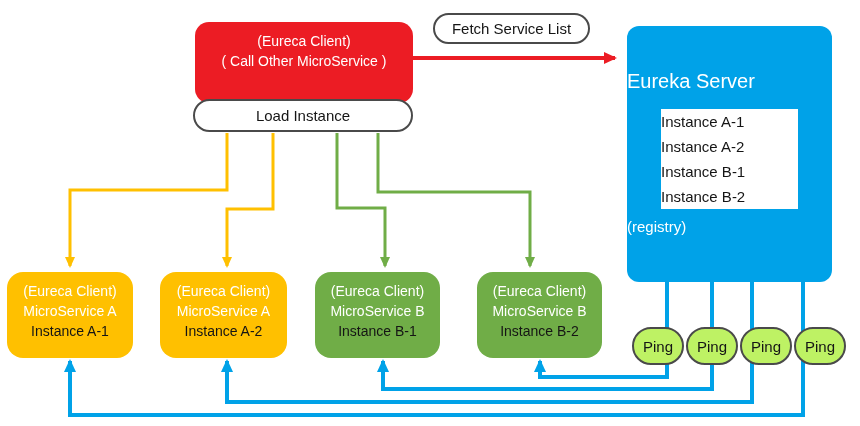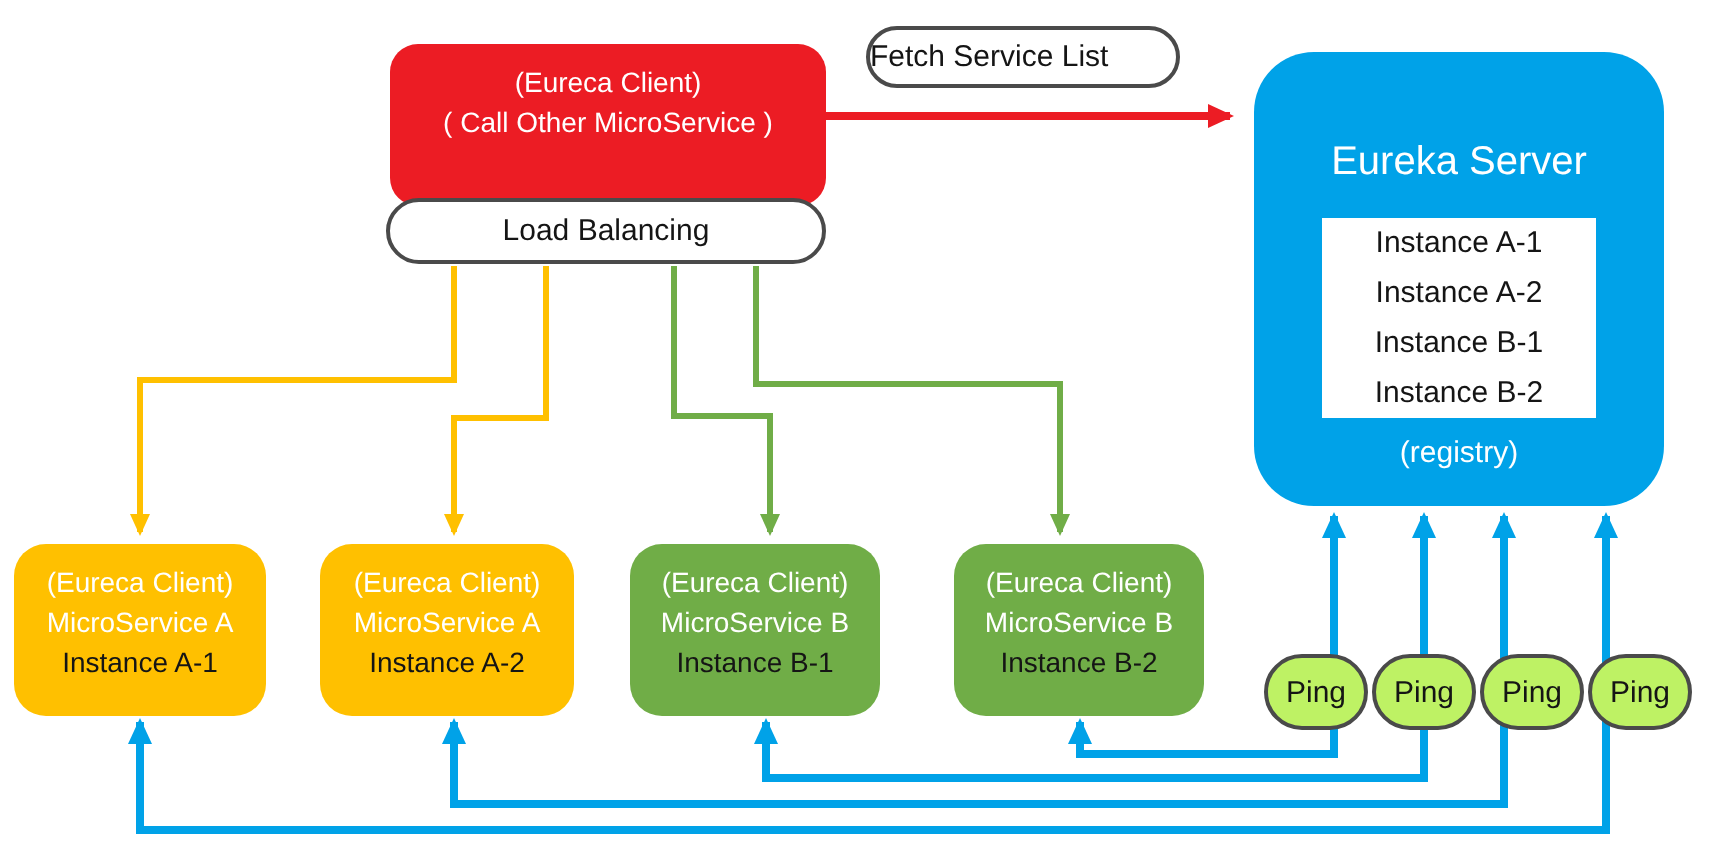--- a/index.html
+++ b/index.html
@@ -27,25 +27,25 @@
     padding-top:9px;font-size:14px;line-height:20px;
   }
   .lb-pill{
     left:193px;top:99px;width:220px;height:33px;border-radius:17px;
     background:#fff;border:2px solid var(--outline);
     display:flex;align-items:center;justify-content:center;font-size:15px;
   }
   .fetch-pill{
     left:433px;top:13px;width:157px;height:31px;border-radius:16px;
     background:#fff;border:2px solid var(--outline);
-    display:flex;align-items:center;font-size:15px;
+    display:flex;align-items:center;justify-content:center;font-size:15px;
   }
   .eureka-box{
-    left:627px;top:26px;width:205px;height:227px;border-radius:30px;
-    background:var(--cyan);color:#fff;text-align:center;
+    left:627px;top:26px;width:205px;height:256px;border-radius:12px;
+    background:var(--cyan);color:#fff;text-align:left;
   }
   .eureka-title{margin-top:44px;font-size:20px;}
   .registry-box{
     margin:16px auto 0;width:137px;height:100px;background:#fff;color:var(--ink);
     font-size:15px;line-height:25px;display:flex;flex-direction:column;justify-content:center;
   }
   .registry-label{margin-top:9px;font-size:15px;}
   .svc-box{
     top:272px;height:86px;border-radius:16px;text-align:center;color:#fff;
     padding-top:9px;font-size:14px;line-height:20px;
@@ -95,21 +95,21 @@
     <path class="w-blue" d="M383,361 L383,389 L712,389 L712,258" marker-start="url(#ah-blue)" marker-end="url(#ah-blue)"></path>
     <path class="w-blue" d="M540,361 L540,377 L667,377 L667,258" marker-start="url(#ah-blue)" marker-end="url(#ah-blue)"></path>
   </svg>
 
   <div class="abs node red-box">
     <div>(Eureca Client)</div>
     <div>( Call Other MicroService )</div>
   </div>
 
   <div class="abs node lb-pill">
-    <span>Load Balancing</span>
+    <span>Load Instance</span>
   </div>
 
   <div class="abs node fetch-pill">
     <span>Fetch Service List</span>
   </div>
 
   <div class="abs node eureka-box">
     <div class="eureka-title">Eureka Server</div>
     <div class="registry-box">
       <div>Instance A-1</div>

